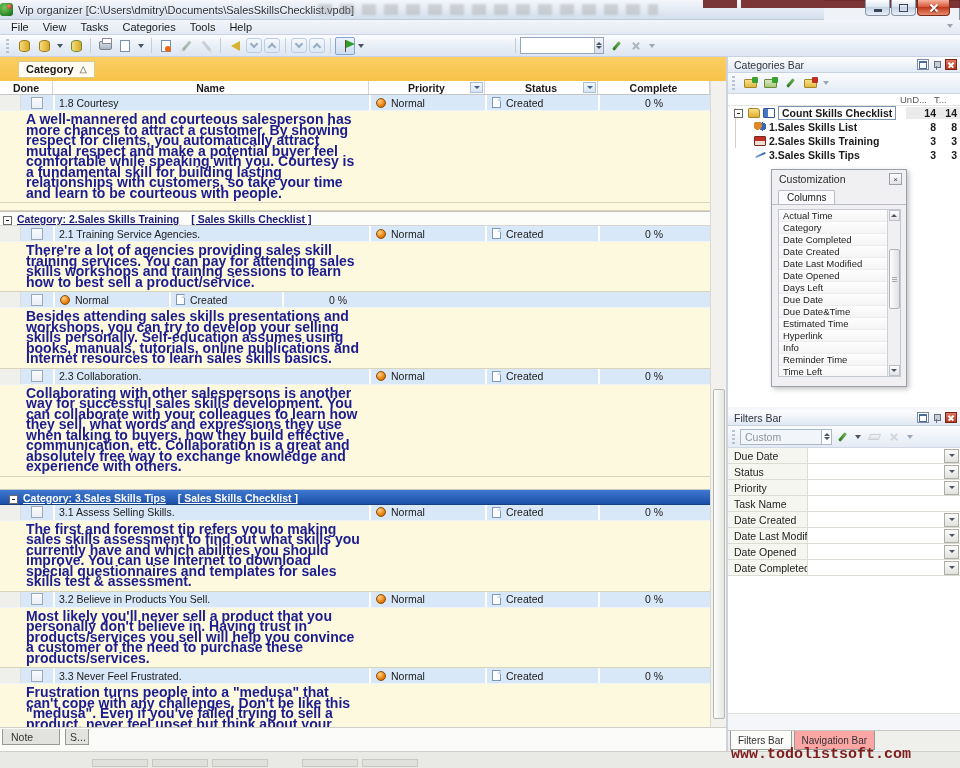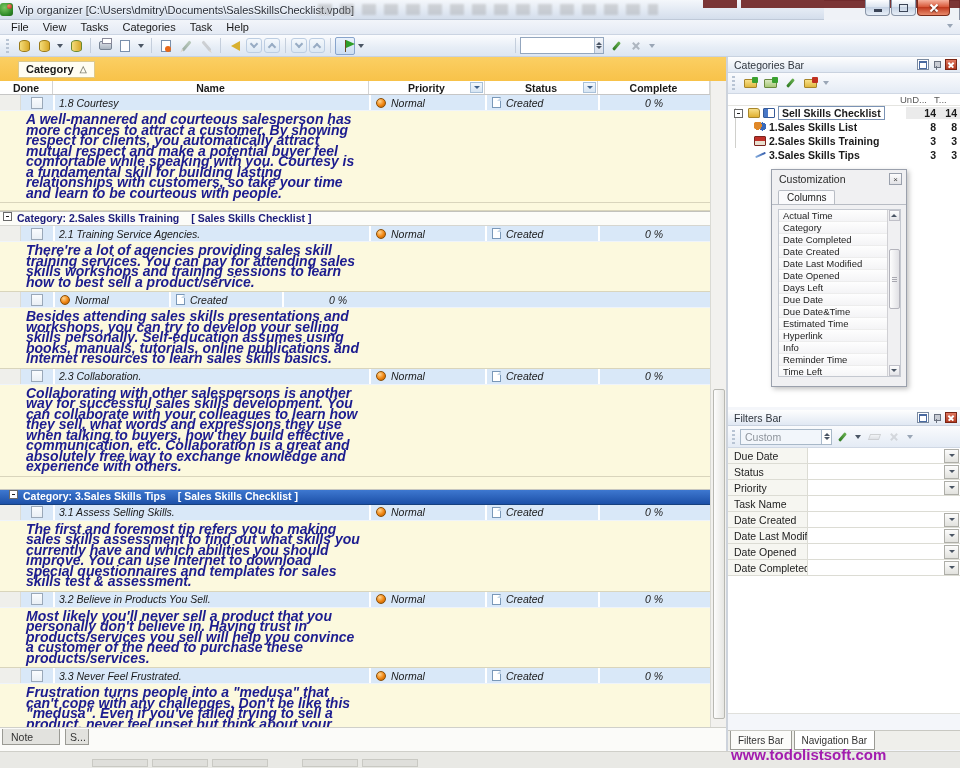--- a/index.html
+++ b/index.html
@@ -83,41 +83,41 @@
   .groupchip { margin-left:18px; height:17px; background:#FFFDF2; border:1px solid #DCC98E; display:flex; align-items:center;
                padding:0 7px; font-weight:bold; font-size:11px; }
   .sort-tri { margin-left:6px; color:#8A8A7A; font-size:9px; }
   .hdr { display:flex; width:710px; height:14px; background:#FFF; border-bottom:1px solid #C6C6C6; font-weight:bold; font-size:10.5px; }
   .hdr > div { border-right:1px solid #D4D4D4; display:flex; align-items:center; justify-content:center; position:relative; }
   .h-done{ width:53px; } .h-name{ width:316px; } .h-prio{ width:116px; } .h-stat{ width:113px; } .h-comp{ width:112px; border-right:none; }
   .fbtn { position:absolute; right:1px; top:1px; width:13px; height:11px; background:linear-gradient(#F2F7FC,#D6E4F2);
           border:1px solid #A8C0D8; display:flex; align-items:center; justify-content:center; }
   .fbtn .tri-d { border-top-color:#40618A; }
 
-  .row { display:flex; width:710px;font-style:italic; }
+  .row { display:flex; width:710px; }
   .task { height:16px; background:#D9E8F8; border-bottom:1px solid #EFF4FA; font-size:10.5px; }
   .task > div { display:flex; align-items:center; }
   .c-margin { width:21px; background:#EFEFEB; border-right:1px solid #DCDCD6; }
   .c-done { width:32px; justify-content:center; }
   .c-name { width:316px; border-left:2px solid #FFF; padding-left:4px; }
   .c-prio { width:116px; border-left:2px solid #FFF; padding-left:5px; }
   .c-stat { width:113px; border-left:2px solid #FFF; padding-left:5px; }
   .c-comp { width:110px; border-left:2px solid #FFF; justify-content:center; }
   .checkbox { width:12px; height:12px; border:1px solid #9AA8B8; background:linear-gradient(#FAFCFE,#E9EFF5); }
   .prio-icon { width:10px; height:10px; border-radius:50%; margin-right:5px;
                background:radial-gradient(circle at 35% 30%, #FFD490, #F08410 55%, #A85A08); border:1px solid #8A4E06; }
   .stat-icon { width:9px; height:11px; background:#FFF; border:1px solid #7A98B8; margin-right:5px; position:relative; }
   .stat-icon::after { content:""; position:absolute; right:-1px; top:-1px; width:0; height:0;
                       border-left:4px solid transparent; border-bottom:4px solid #C4D6E8; }
   .desc { background:#FCF9DE; border-bottom:1px solid #D9D5BC; }
   .desc-text { padding:3px 0 4px 26px; width:360px; font-weight:bold; font-size:14px; line-height:10.5px; color:#1C1C8F; }
   .spacer8  { height:8px;  background:#FCF9DE; border-bottom:1px solid #D9D5BC; width:710px; }
   .spacer13 { height:13px; background:#FCF9DE; border-bottom:1px solid #C6C6C0; width:710px; }
   .spacer17 { height:17px; background:#FCF9DE; border-bottom:1px solid #D9D5BC; width:710px; }
-  .grow { height:15px; display:flex; align-items:flex-start; font-weight:bold; font-size:10.5px; width:710px; }
+  .grow { height:15px; display:flex; align-items:flex-end; font-weight:bold; font-size:10.5px; width:710px;text-decoration:underline; }
   .grow.plain { background:#FCFCF8; border-top:1px solid #C2C2BC; border-bottom:1px solid #D6D6D0; color:#1A1A7A; }
   .grow.sel { background:linear-gradient(#3E78D0,#1C50A8); color:#FFF; border-bottom:1px solid #16407E;padding-left:6px; }
   .minus-box { width:9px; height:9px; border:1px solid #6A6A6A; background:#FFF; margin:0 5px 0 3px; position:relative; flex:none; }
   .minus-box::before { content:""; position:absolute; left:2px; top:3px; width:3px; height:1px; background:#202020; }
   .gref { margin-left:12px; font-weight:bold; }
   .blueband { height:34px; background:#A7C5E9; border-top:1px solid #8FAFD6; width:710px; }
   .countrow { height:16px; width:710px; background:#FCF9DE; border-top:1px solid #C6C2A8; display:flex; align-items:center; }
   .countbox { margin-left:57px; width:312px; height:13px; background:#E3E3DF; border:1px solid #C6C6C0;
               display:flex; align-items:center; padding-left:4px; font-weight:bold; font-size:10.5px; }
   .countrest { flex:1; height:100%; background:#FAFAF4; }
@@ -199,25 +199,25 @@
   .frow { height:16px; display:flex; align-items:center; border-bottom:1px solid #DCDCD4; }
   .frow .flabel { width:80px; height:100%; background:#F6F6F1; border-right:1px solid #DCDCD4; display:flex; align-items:center;
                   padding-left:6px; font-size:10.5px; color:#222; white-space:nowrap; overflow:hidden; }
   .frow .fval { flex:1; height:100%; background:#FFF; }
   .fdd { width:15px; height:14px; margin-right:1px; border:1px solid #AEAEA8; background:linear-gradient(#FCFCFC,#E2E2DE);
          display:flex; align-items:center; justify-content:center; }
   .filterbody { background:#FFF; height:138px; border-bottom:1px solid #E0E0DC; }
 
   .ptabs { position:absolute; left:0; top:673px; width:232px; height:20px; background:#EFEFEB; border-top:1px solid #C8C8C2; display:flex; }
   .ptab { height:19px; display:flex; align-items:center; padding:0 7px; font-size:10px; color:#333;
-          border:1px solid #9A9A94; border-top:none; margin-left:2px; background:#ffffff; }
+          border:1px solid #9A9A94; border-top:none; margin-left:2px; background:#fca5a5; }
   .ptab.active { background:#FBFBF9; }
 
-  .watermark { position:absolute; left:731px; top:746px; width:229px; font-family:Liberation Sans, sans-serif;
-               font-weight:bold; font-size:15px; letter-spacing:0px; color:#a21caf; z-index:30; }
+  .watermark { position:absolute; left:731px; top:746px; width:229px; font-family:Liberation Mono, monospace;
+               font-weight:bold; font-size:15px; letter-spacing:0px; color:#7f1d1d; z-index:30; }
 </style>
 </head>
 <body>
 
 <div id="window">
 
   <div class="titlebar">
     <span class="appicon"></span>
     <span class="titletext">Vip organizer [C:\Users\dmitry\Documents\SalesSkillsChecklist.vpdb]</span>
   </div>
@@ -233,21 +233,21 @@
         <span class="glyph-max"></span>
       </div>
     <div class="wbtn close glyph-x"></div>
   </div>
 
   <div class="menubar">
     <span class="menuitem">File</span>
     <span class="menuitem">View</span>
     <span class="menuitem">Tasks</span>
     <span class="menuitem">Categories</span>
-    <span class="menuitem">Task</span>
+    <span class="menuitem">Tools</span>
     <span class="menuitem">Help</span>
     <span class="dd-arrow overflow dim"></span>
   </div>
 
   <div class="toolbar">
     <span class="grip"></span>
     <span class="tbi">
         <span class="cyl"></span>
       </span>
     <span class="tbi">
@@ -556,21 +556,21 @@
     <div class="catbody">
       <div class="treehdr">
         <span class="th1">UnD...</span>
         <span class="th2">T...</span>
       </div>
       <div class="connector"></div>
       <div class="trow rooted" style="padding-left:3px;">
         <span class="minus-box"></span>
         <span class="tree-ic ic-folder"></span>
         <span class="tree-ic ic-book"></span>
-        <span class="focusrect lbl">Sell Skills Checklist</span>
+        <span class="focusrect lbl">Count Skills Checklist</span>
         <span class="n1">14</span>
         <span class="n2">14</span>
       </div>
       <div class="trow" style="padding-left:26px;">
         <span class="tree-ic ic-people"></span>
         <span class="lbl">1.Sales Skills List</span>
         <span class="n1">8</span>
         <span class="n2">8</span>
       </div>
       <div class="trow" style="padding-left:26px;">

